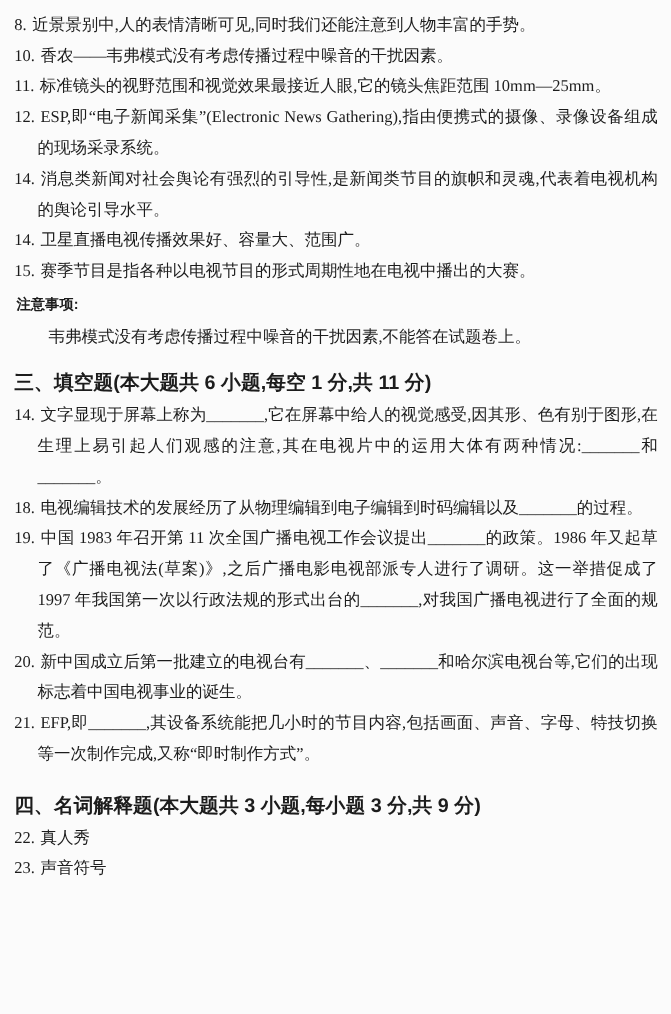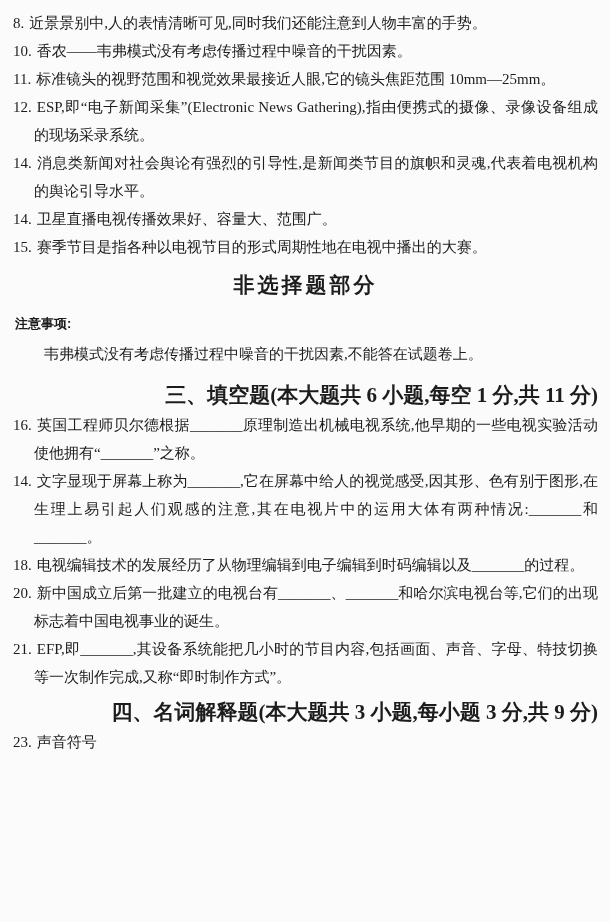--- a/index.html
+++ b/index.html
@@ -38,60 +38,59 @@
     font-weight: 700;
     font-size: 13px;
     margin: 2px;
   }
   .notice-body {
     margin: 0;
     padding-left: 31px;
     text-align: justify;
   }
   .sec-heading {
-    font-family: Liberation Serif, serif;
+    font-family: Liberation Sans, sans-serif;
     font-weight: 700;
-    font-size: 21px;
+    font-size: 18px;
     margin: 13px 0 2px 0;
-    text-align: right;
   }
-  .sec-heading.second { margin-top: 7px; }
+  .sec-heading.second { margin-top: 18px; }
 </style>
 </head>
 <body>
 
 <div class="page">
 
   <div>
     <p class="item"><span class="num">8.</span><span>近景景别中,人的表情清晰可见,同时我们还能注意到人物丰富的手势。</span></p>
     <p class="item"><span class="num">10.</span><span>香农——韦弗模式没有考虑传播过程中噪音的干扰因素。</span></p>
     <p class="item"><span class="num">11.</span><span>标准镜头的视野范围和视觉效果最接近人眼,它的镜头焦距范围 10mm—25mm。</span></p>
     <p class="item"><span class="num">12.</span><span>ESP,即“电子新闻采集”(Electronic News Gathering),指由便携式的摄像、录像设备组成的现场采录系统。</span></p>
     <p class="item"><span class="num">14.</span><span>消息类新闻对社会舆论有强烈的引导性,是新闻类节目的旗帜和灵魂,代表着电视机构的舆论引导水平。</span></p>
     <p class="item"><span class="num">14.</span><span>卫星直播电视传播效果好、容量大、范围广。</span></p>
     <p class="item"><span class="num">15.</span><span>赛季节目是指各种以电视节目的形式周期性地在电视中播出的大赛。</span></p>
   </div>
 
-  <h1 class="center-heading">非选择题部分</h1>
 
   <div>
     <p class="notice-title">注意事项:</p>
     <p class="notice-body">韦弗模式没有考虑传播过程中噪音的干扰因素,不能答在试题卷上。</p>
   </div>
 
   <p class="sec-heading">三、填空题(本大题共 6 小题,每空 1 分,共 11 分)</p>
 
   <div>
-    <p class="item"><span class="num">16.</span><span>英国工程师贝尔德根据_______原理制造出机械电视系统,他早期的一些电视实验活动使他拥有“_______”之称。</span></p>
     <p class="item"><span class="num">14.</span><span>文字显现于屏幕上称为_______,它在屏幕中给人的视觉感受,因其形、色有别于图形,在生理上易引起人们观感的注意,其在电视片中的运用大体有两种情况:_______和_______。</span></p>
     <p class="item"><span class="num">18.</span><span>电视编辑技术的发展经历了从物理编辑到电子编辑到时码编辑以及_______的过程。</span></p>
+    <p class="item"><span class="num">19.</span><span>中国 1983 年召开第 11 次全国广播电视工作会议提出_______的政策。1986 年又起草了《广播电视法(草案)》,之后广播电影电视部派专人进行了调研。这一举措促成了 1997 年我国第一次以行政法规的形式出台的_______,对我国广播电视进行了全面的规范。</span></p>
     <p class="item"><span class="num">20.</span><span>新中国成立后第一批建立的电视台有_______、_______和哈尔滨电视台等,它们的出现标志着中国电视事业的诞生。</span></p>
     <p class="item"><span class="num">21.</span><span>EFP,即_______,其设备系统能把几小时的节目内容,包括画面、声音、字母、特技切换等一次制作完成,又称“即时制作方式”。</span></p>
   </div>
 
   <p class="sec-heading second">四、名词解释题(本大题共 3 小题,每小题 3 分,共 9 分)</p>
 
   <div>
+    <p class="item"><span class="num">22.</span><span>真人秀</span></p>
     <p class="item"><span class="num">23.</span><span>声音符号</span></p>
     <p class="item"></p>
   </div>
 
 </div>
 
 </body></html>

